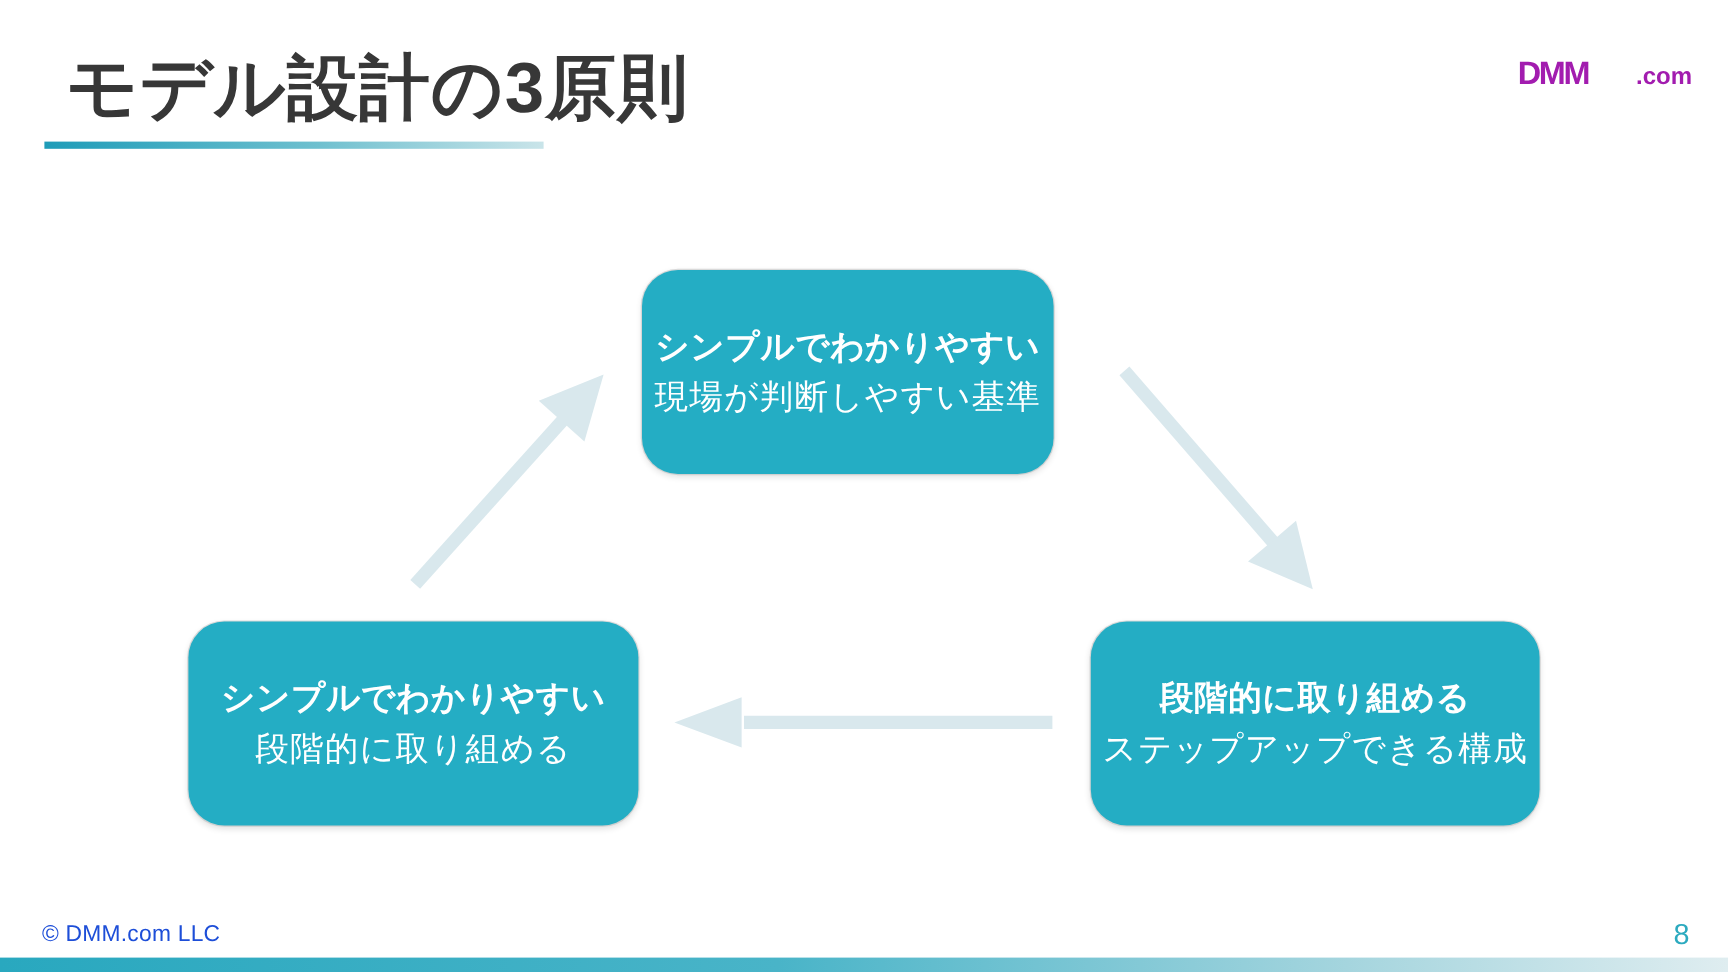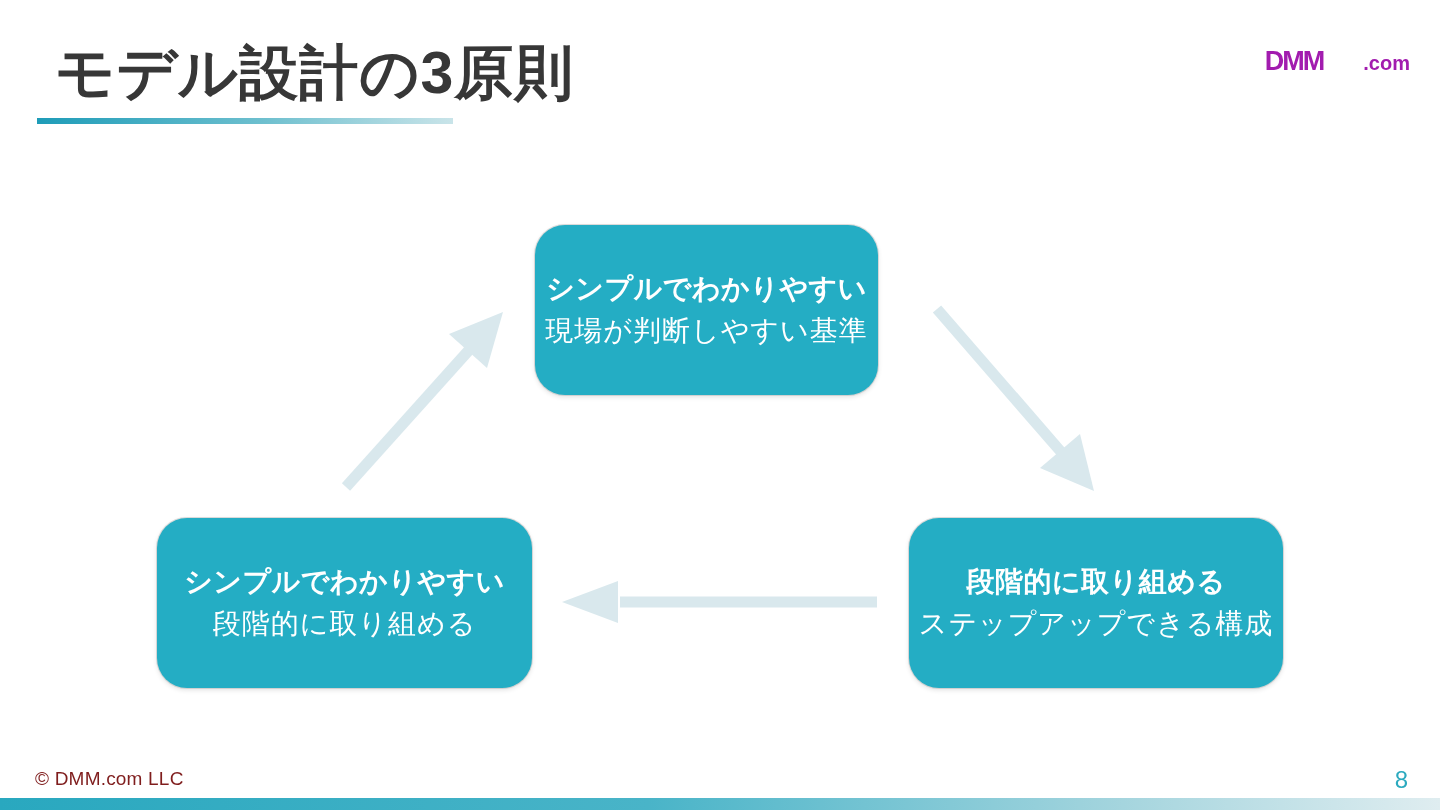--- a/index.html
+++ b/index.html
@@ -96,21 +96,21 @@
   .node-top   { left: 535px; top: 225px; width: 343px; height: 170px; }
   .node-right { left: 909px; top: 518px; width: 374px; height: 170px; }
   .node-left  { left: 157px; top: 518px; width: 375px; height: 170px; }
 
   
   .footer-copyright {
     position: absolute;
     left: 35px;
     top: 768px;
     font-size: 19px;
-    color: #7f1d1d;
+    color: #1d4ed8;
     letter-spacing: 0.2px;
   }
   .page-number {
     position: absolute;
     right: 32px;
     top: 766px;
     font-size: 24px;
     color: #2caabf;
   }
   .bottom-bar {

